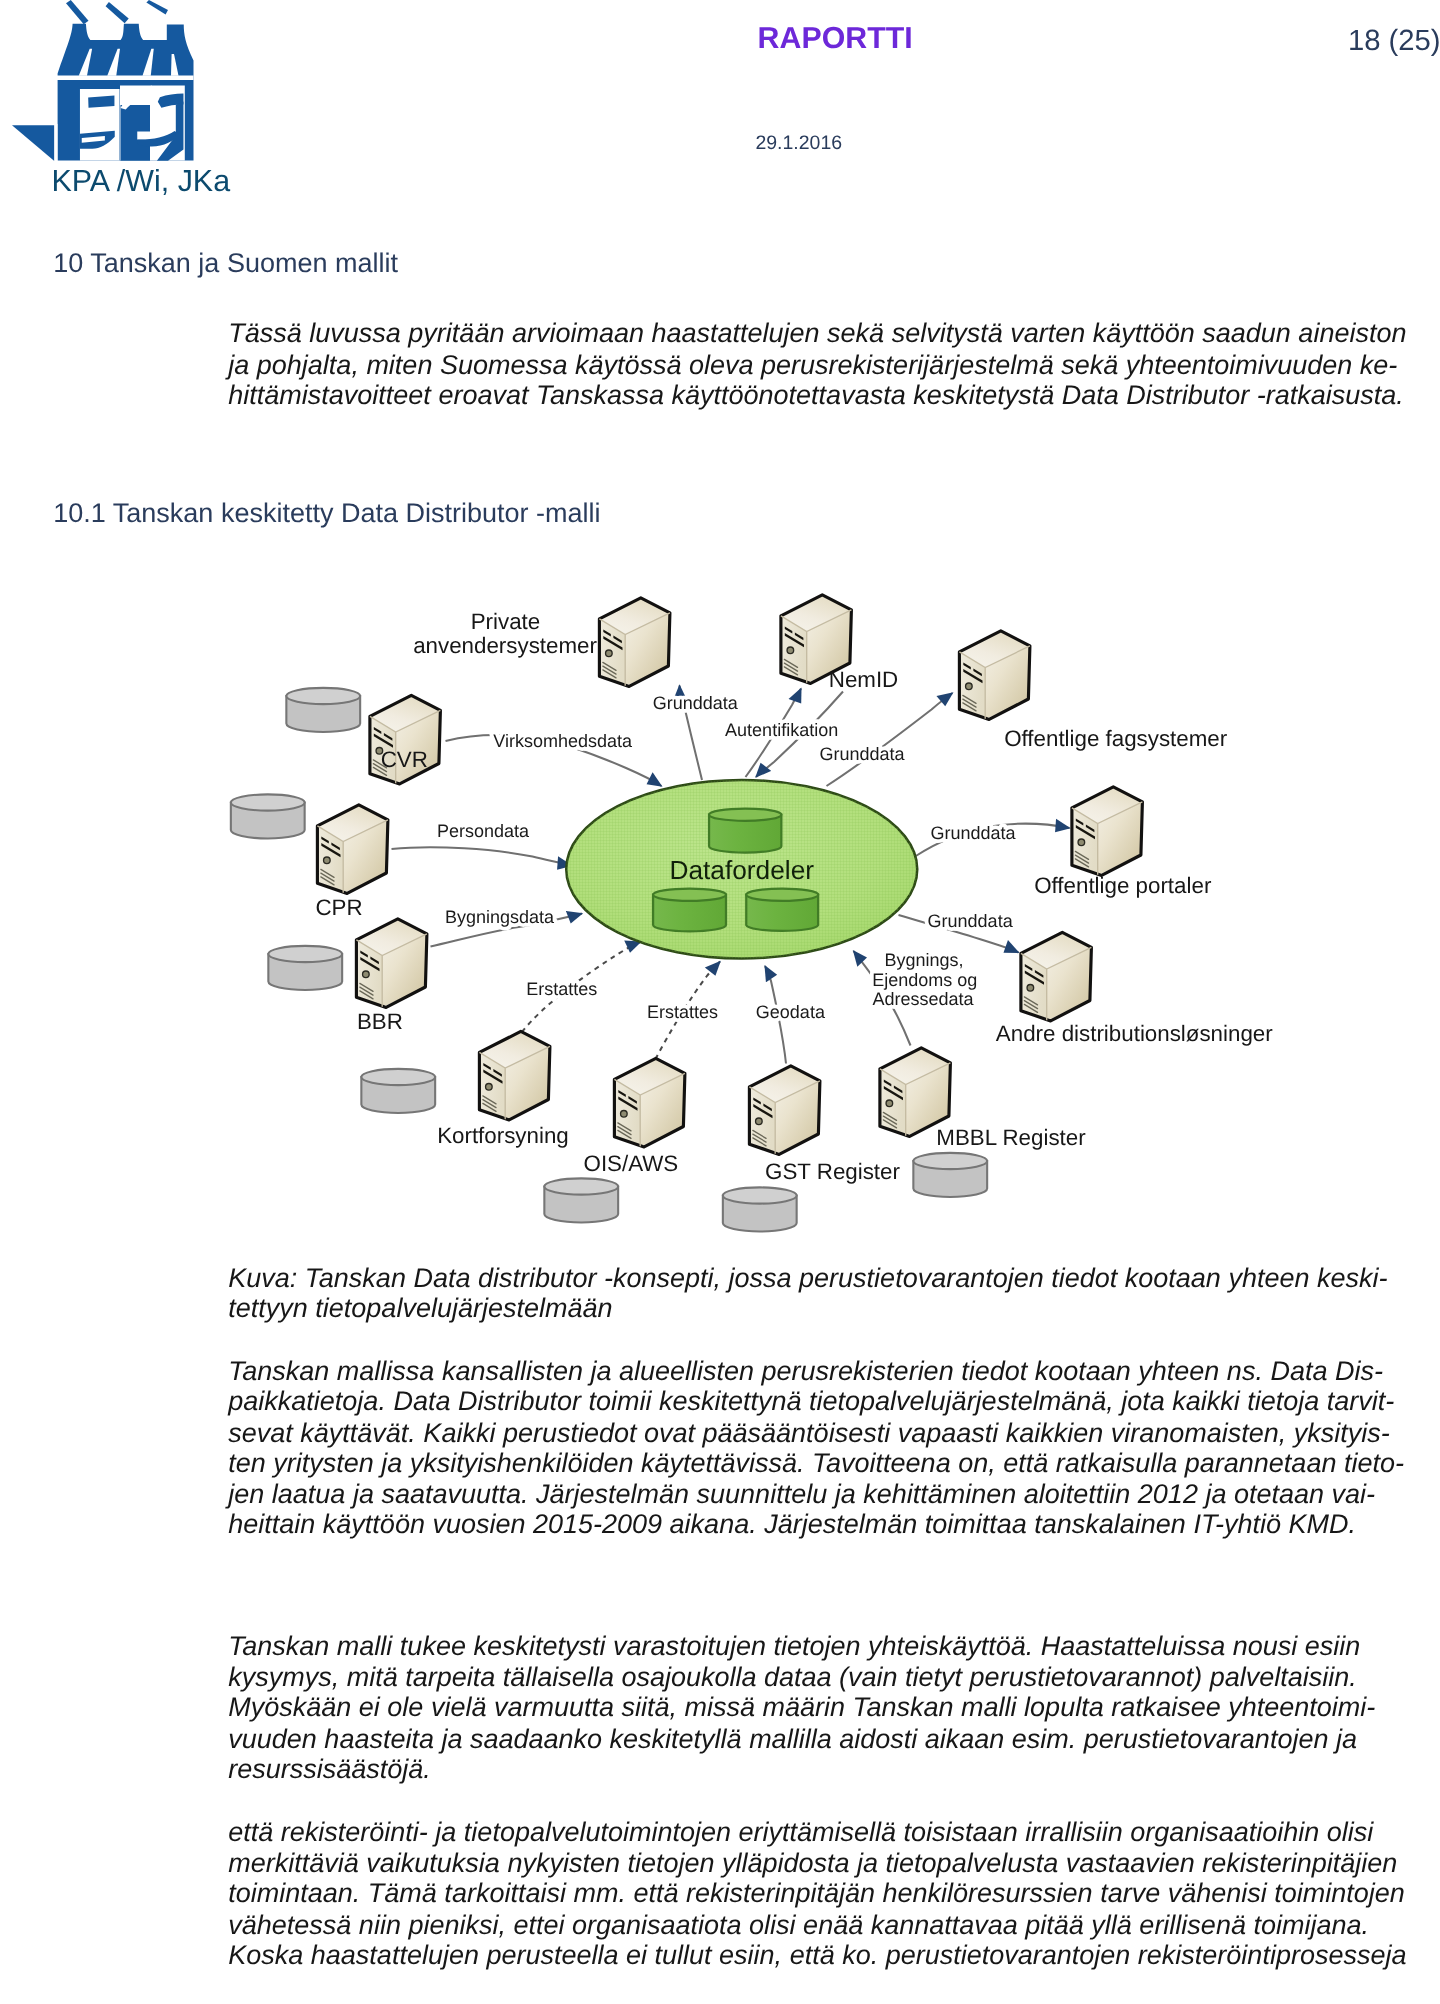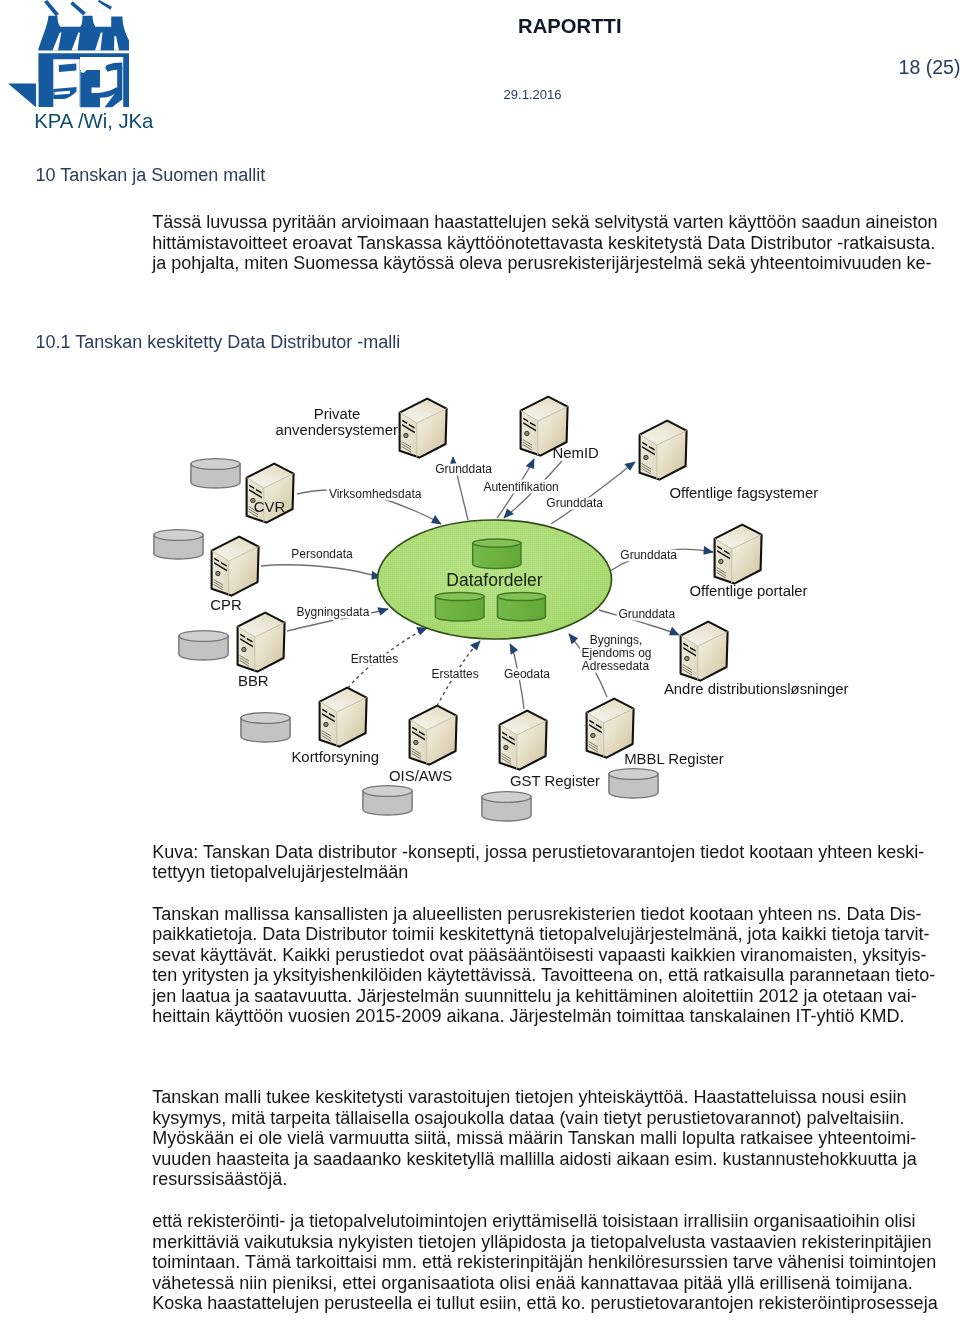--- a/index.html
+++ b/index.html
@@ -1,28 +1,28 @@
 <!DOCTYPE html>
 <html><head>
 <meta charset="utf-8">
 <style>
   html,body{margin:0;padding:0;background:#fff;}
   body{width:960px;height:1336px;font-family:"Liberation Sans",sans-serif;color:#000;overflow:hidden;}
   .page{position:relative;width:960px;height:1336px;background:#fff;}
   .abs{position:absolute;}
-  #hdr-title{left:505px;top:14.7px;font-size:20.2px;font-weight:bold;color:#0f172a;letter-spacing:0.05px;margin-left:13px;}
-  #hdr-page{left:898.6px;top:15.6px;font-size:19.5px;color:#2a3c5c;white-space:nowrap;margin-top:40px;}
+  #hdr-title{left:505px;top:14.7px;font-size:20.2px;font-weight:bold;color:#6d28d9;letter-spacing:0.05px;}
+  #hdr-page{left:898.6px;top:15.6px;font-size:19.5px;color:#2a3c5c;white-space:nowrap;}
   #hdr-date{left:503.6px;top:87.2px;font-size:13px;color:#2a3c5c;white-space:nowrap;}
   #logo-text{left:34.3px;top:110.3px;font-size:20.3px;color:#0c4a6e;white-space:nowrap;}
   #logo{left:8px;top:0px;width:128px;height:112px;}
   .sec-h{left:35.5px;font-size:18px;font-weight:normal;color:#2a3c5c;margin:0;white-space:nowrap;}
   #sec1{top:165.4px;}
   #sec2{top:331.8px;}
   .body-p{left:152.2px;width:800px;font-size:18px;line-height:20.5px;color:#171717;}
-  .tline{text-align:left;white-space:pre;}
+  .tline{text-align:left;white-space:pre;font-style:italic;}
   #intro{top:212.1px;}
   #caption{top:841.5px;}
   #p1{top:903.9px;}
   #p2{top:1087.3px;}
   #p3{top:1211px;}
   #diagram-wrap{left:0;top:0;width:960px;height:1336px;pointer-events:none;}
   .nlabel{font-family:"Liberation Sans",sans-serif;font-size:14.9px;fill:#171717;}
   .elabel{font-family:"Liberation Sans",sans-serif;font-size:12px;fill:#1b1b1b;paint-order:stroke;stroke:#ffffff;stroke-width:5px;stroke-linejoin:round;}
   .hublabel{font-family:"Liberation Sans",sans-serif;font-size:17.5px;fill:#10200a;}
 </style>
@@ -63,22 +63,22 @@
 <path d="M93.2 69.8 L98.3 67.6 L98.3 99.6 L88.0 107.2 L80.6 107.2 L93.2 90.4 Z"></path>
 </g>
 </svg></div>
   <div class="abs" id="logo-text">KPA /Wi, JKa</div>
   <div class="abs" id="hdr-title">RAPORTTI</div>
   <div class="abs" id="hdr-page">18 (25)</div>
   <div class="abs" id="hdr-date">29.1.2016</div>
   <h1 class="abs sec-h" id="sec1">10 Tanskan ja Suomen mallit</h1>
   <div class="abs body-p" id="intro">
       <div class="tline">Tässä luvussa pyritään arvioimaan haastattelujen sekä selvitystä varten käyttöön saadun aineiston</div>
+      <div class="tline">ja pohjalta, miten Suomessa käytössä oleva perusrekisterijärjestelmä sekä yhteentoimivuuden ke-</div>
       <div class="tline last">hittämistavoitteet eroavat Tanskassa käyttöönotettavasta keskitetystä Data Distributor -ratkaisusta.</div>
-      <div class="tline">ja pohjalta, miten Suomessa käytössä oleva perusrekisterijärjestelmä sekä yhteentoimivuuden ke-</div>
     </div>
   <h2 class="abs sec-h" id="sec2">10.1 Tanskan keskitetty Data Distributor -malli</h2>
 
   <svg class="abs" id="diagram-wrap" viewBox="0 0 960 1336">
     <defs>
       <linearGradient id="srvTop" x1="0" y1="1" x2="0.7" y2="0">
         <stop offset="0" stop-color="#f6f4ec"></stop>
           <stop offset="0.45" stop-color="#f1ece0"></stop>
           <stop offset="1" stop-color="#e4dcc3"></stop>
       </linearGradient>
@@ -403,21 +403,21 @@
       <div class="tline">paikkatietoja. Data Distributor toimii keskitettynä tietopalvelujärjestelmänä, jota kaikki tietoja tarvit-</div>
       <div class="tline">sevat käyttävät. Kaikki perustiedot ovat pääsääntöisesti vapaasti kaikkien viranomaisten, yksityis-</div>
       <div class="tline">ten yritysten ja yksityishenkilöiden käytettävissä. Tavoitteena on, että ratkaisulla parannetaan tieto-</div>
       <div class="tline">jen laatua ja saatavuutta. Järjestelmän suunnittelu ja kehittäminen aloitettiin 2012 ja otetaan vai-</div>
       <div class="tline last">heittain käyttöön vuosien 2015-2009 aikana. Järjestelmän toimittaa tanskalainen IT-yhtiö KMD.</div>
     </div>
   <div class="abs body-p" id="p2">
       <div class="tline">Tanskan malli tukee keskitetysti varastoitujen tietojen yhteiskäyttöä. Haastatteluissa nousi esiin</div>
       <div class="tline">kysymys, mitä tarpeita tällaisella osajoukolla dataa (vain tietyt perustietovarannot) palveltaisiin.</div>
       <div class="tline">Myöskään ei ole vielä varmuutta siitä, missä määrin Tanskan malli lopulta ratkaisee yhteentoimi-</div>
-      <div class="tline">vuuden haasteita ja saadaanko keskitetyllä mallilla aidosti aikaan esim. kustannustehokkuutta ja</div>
+      <div class="tline">vuuden haasteita ja saadaanko keskitetyllä mallilla aidosti aikaan esim. perustietovarantojen ja</div>
       <div class="tline last">resurssisäästöjä.</div>
     </div>
   <div class="abs body-p" id="p3">
       <div class="tline">että rekisteröinti- ja tietopalvelutoimintojen eriyttämisellä toisistaan irrallisiin organisaatioihin olisi</div>
       <div class="tline">merkittäviä vaikutuksia nykyisten tietojen ylläpidosta ja tietopalvelusta vastaavien rekisterinpitäjien</div>
       <div class="tline">toimintaan. Tämä tarkoittaisi mm. että rekisterinpitäjän henkilöresurssien tarve vähenisi toimintojen</div>
       <div class="tline">vähetessä niin pieniksi, ettei organisaatiota olisi enää kannattavaa pitää yllä erillisenä toimijana.</div>
       <div class="tline last">Koska haastattelujen perusteella ei tullut esiin, että ko. perustietovarantojen rekisteröintiprosesseja</div>
     </div>
 </div>

